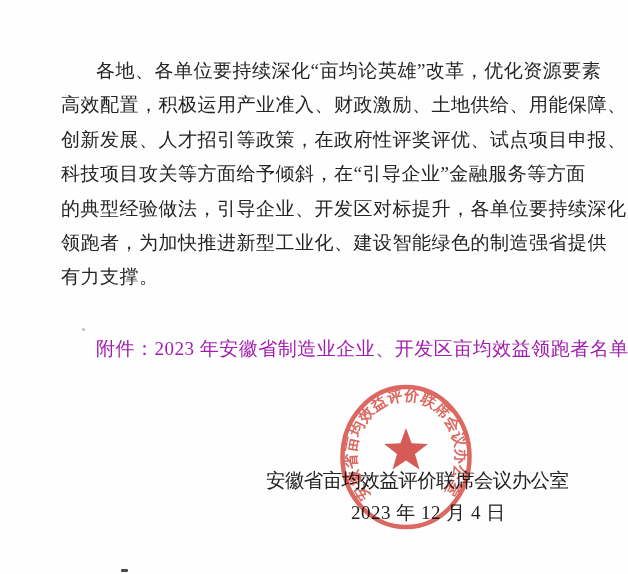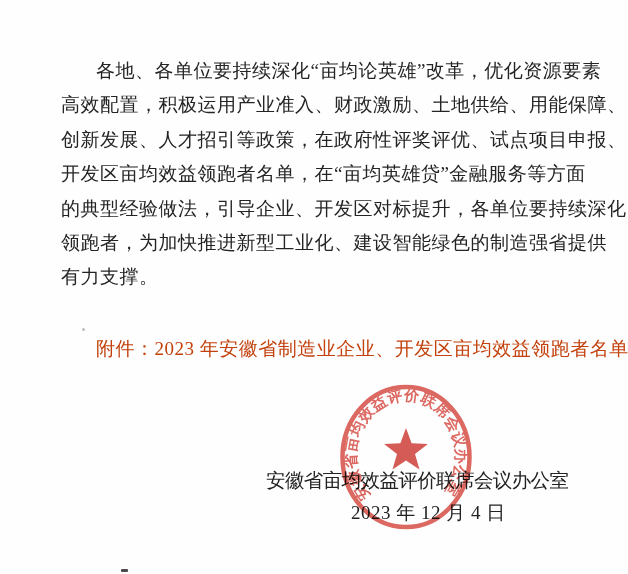--- a/index.html
+++ b/index.html
@@ -39,21 +39,21 @@
   .body-line.last {
     text-align: center;
     text-align-last: left;
   }
   .attachment-line {
     position: absolute;
     left: 96px;
     top: 336px;
     font-size: 19px;
     letter-spacing: 0.5px;
-    color: #c2410c;
+    color: #a21caf;
     white-space: nowrap;
   }
   .signature-line {
     position: absolute;
     left: 266px;
     top: 467px;
     font-size: 19.5px;
     letter-spacing: -0.6px;
     color: #222;
     white-space: nowrap;
@@ -101,21 +101,21 @@
 </style>
 </head>
 <body>
 
 <div class="page">
 
   <div class="body-text">
     <div class="body-line first">各地、各单位要持续深化“亩均论英雄”改革，优化资源要素</div>
     <div class="body-line">高效配置，积极运用产业准入、财政激励、土地供给、用能保障、</div>
     <div class="body-line">创新发展、人才招引等政策，在政府性评奖评优、试点项目申报、</div>
-    <div class="body-line">开发区亩均效益领跑者名单，在“亩均英雄贷”金融服务等方面</div>
+    <div class="body-line">科技项目攻关等方面给予倾斜，在“引导企业”金融服务等方面</div>
     <div class="body-line">的典型经验做法，引导企业、开发区对标提升，各单位要持续深化</div>
     <div class="body-line">领跑者，为加快推进新型工业化、建设智能绿色的制造强省提供</div>
     <div class="body-line last">有力支撑。</div>
   </div>
 
   <div class="attachment-line">附件：2023 年安徽省制造业企业、开发区亩均效益领跑者名单</div>
 
   <div class="signature-line">安徽省亩均效益评价联席会议办公室</div>
 
   <div class="date-line">2023 年 12 月 4 日</div>

